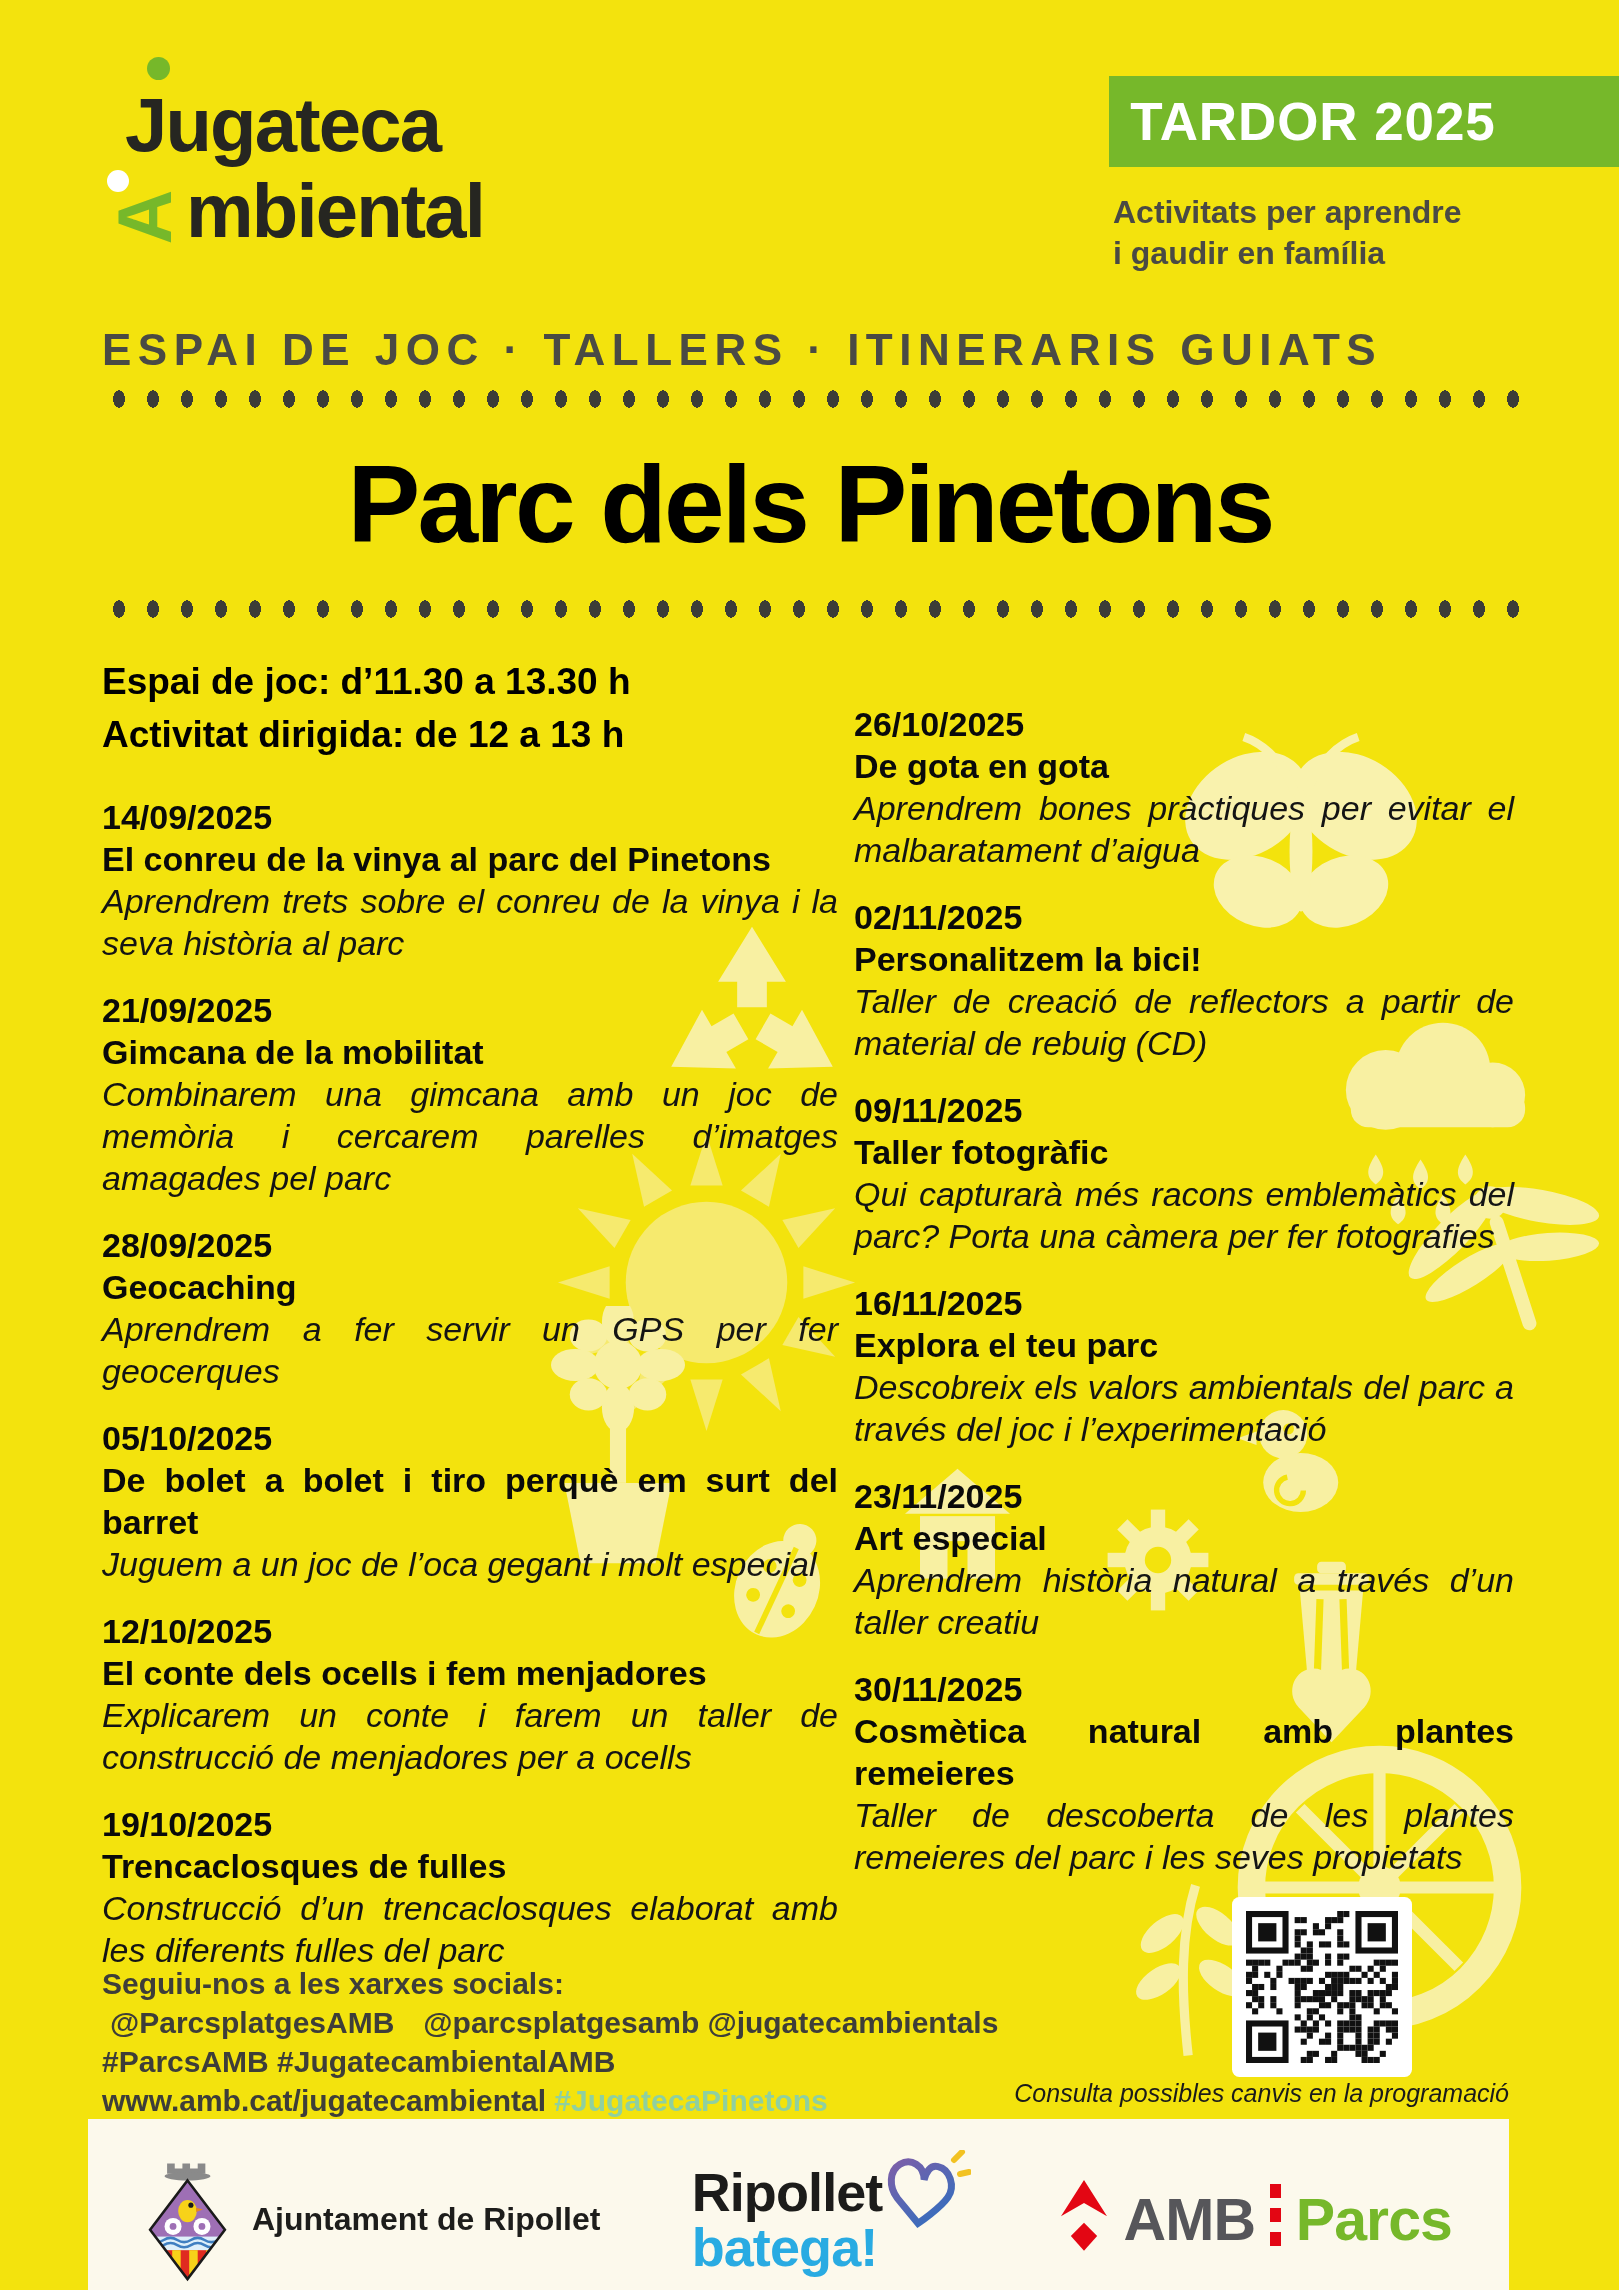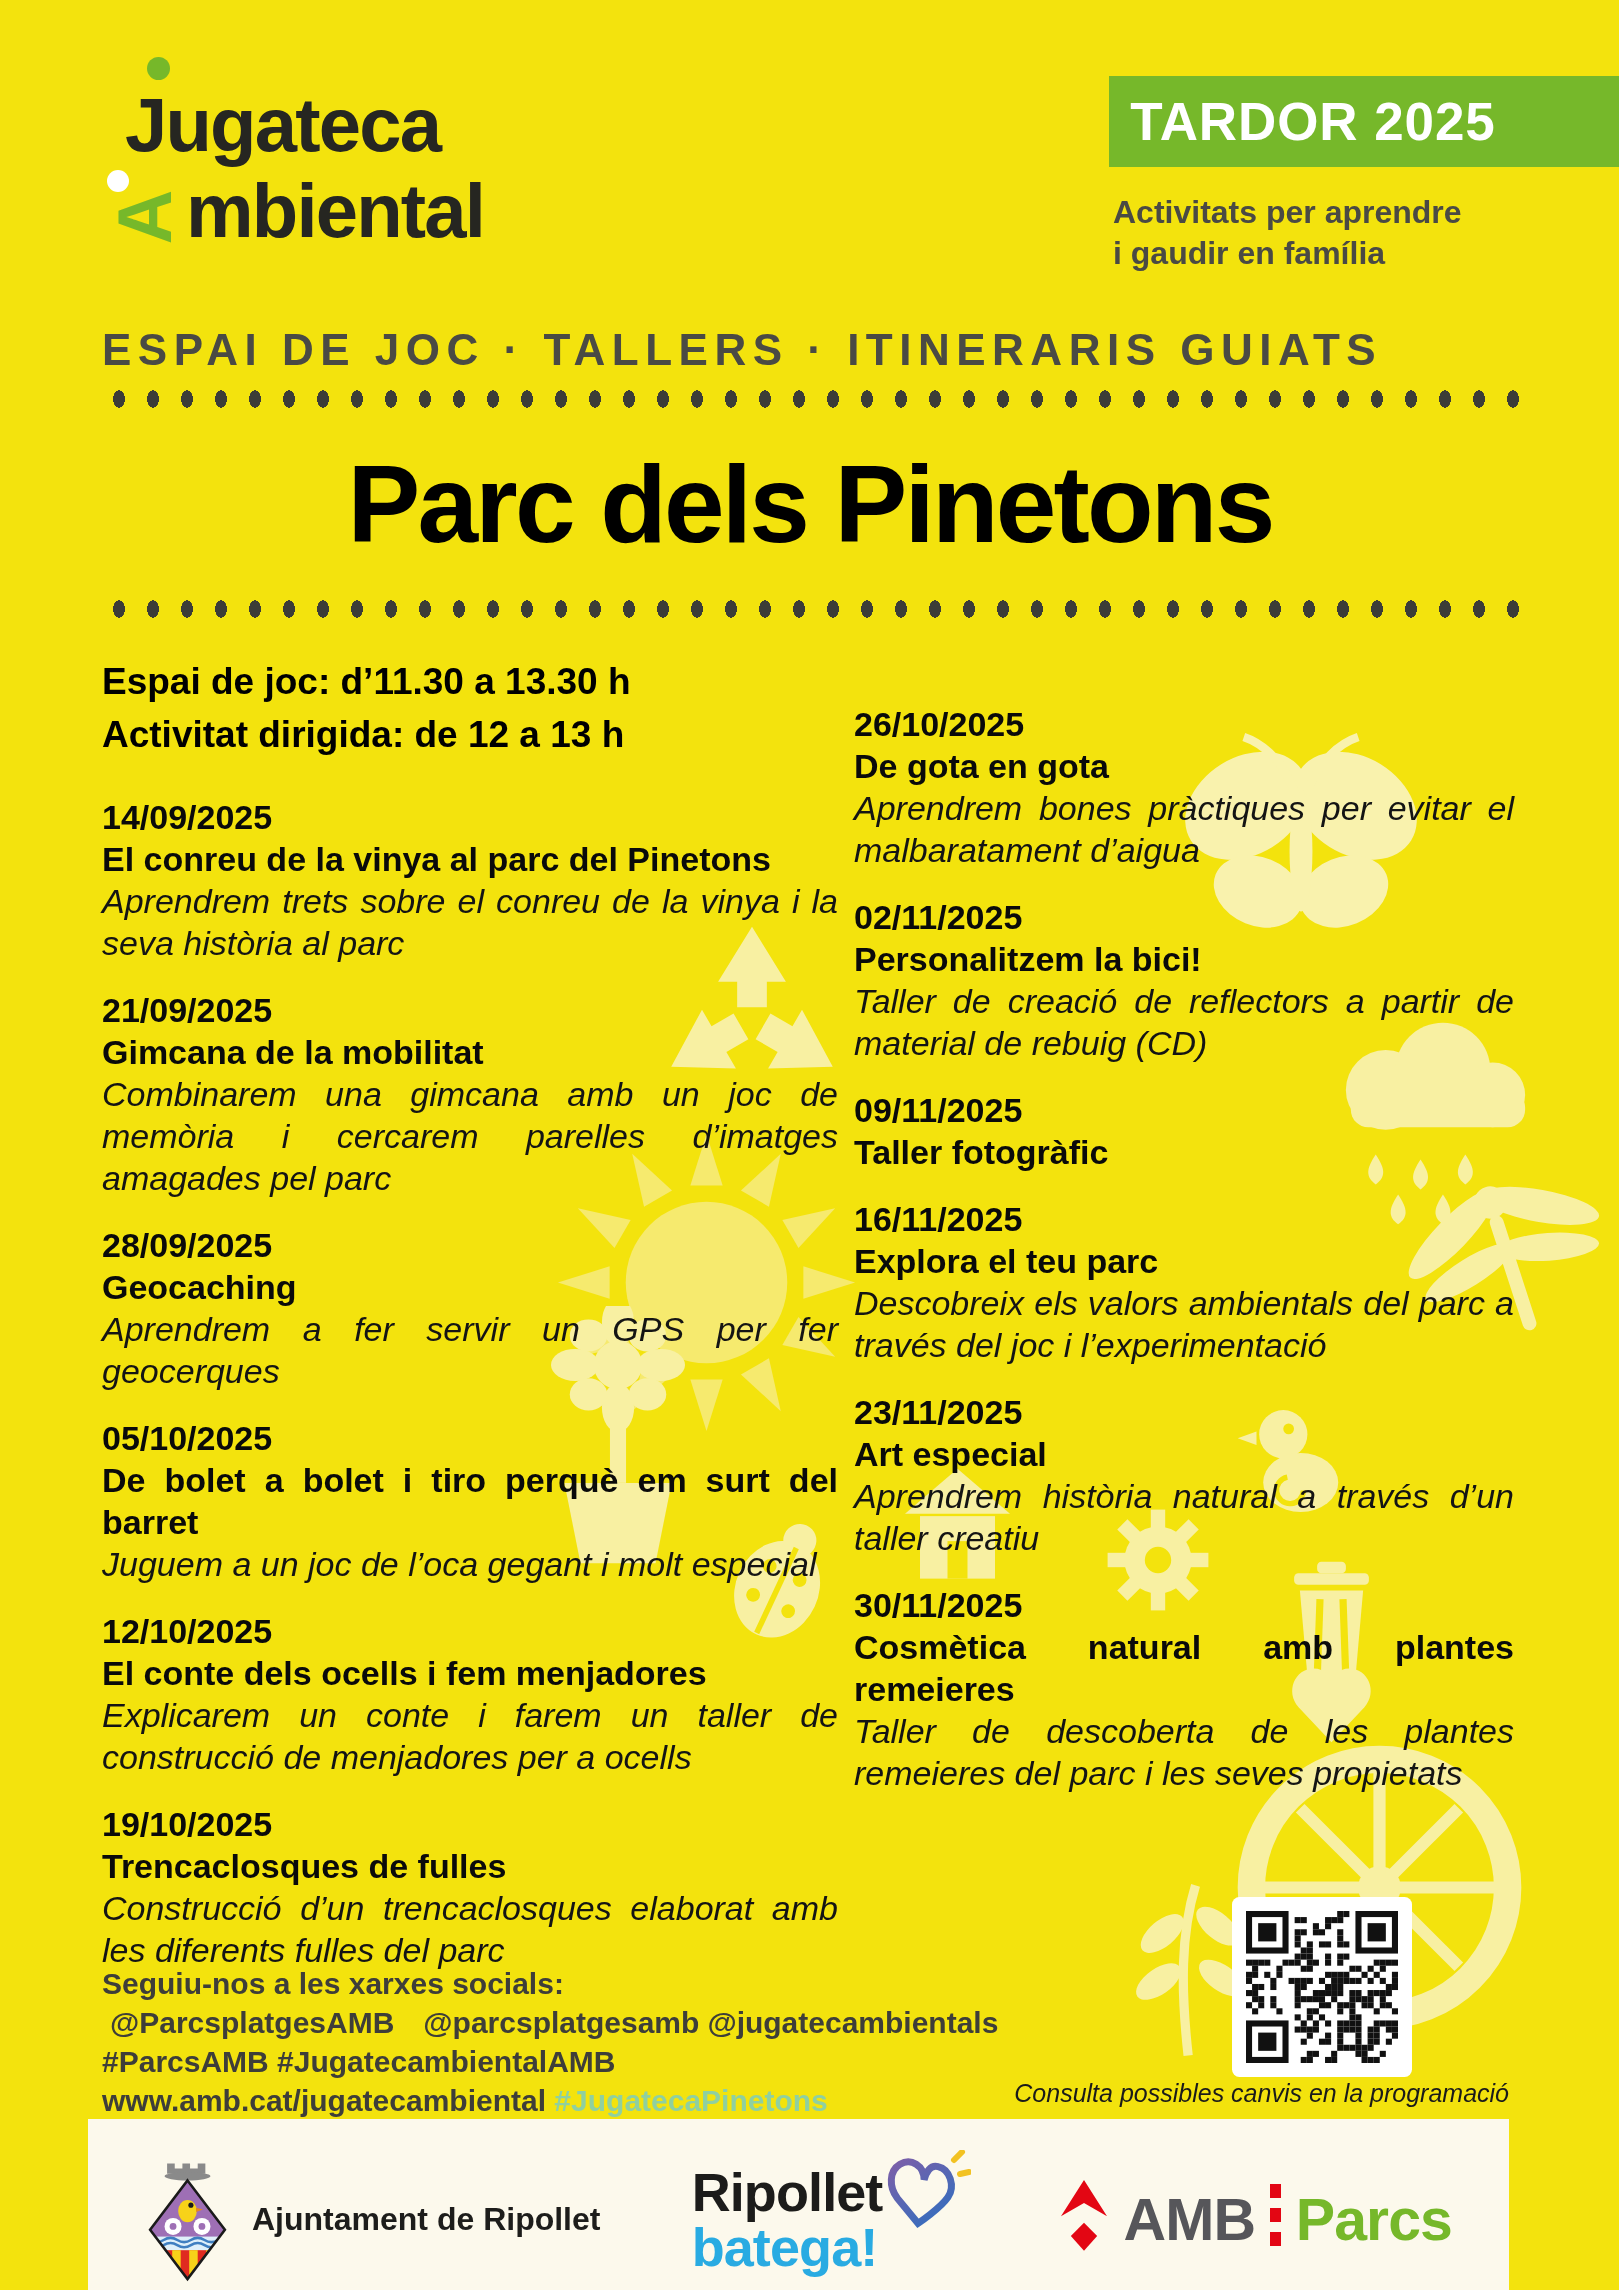--- a/index.html
+++ b/index.html
@@ -341,20 +341,21 @@
       <div class="desc">Aprendrem bones pràctiques per evitar el malbaratament d’aigua</div>
     </div>
     <div class="event">
       <div class="date">02/11/2025</div>
       <div class="etitle">Personalitzem la bici!</div>
       <div class="desc">Taller de creació de reflectors a partir de material de rebuig (CD)</div>
     </div>
     <div class="event">
       <div class="date">09/11/2025</div>
       <div class="etitle">Taller fotogràfic</div>
+      <div class="desc">Qui capturarà més racons emblemàtics del parc? Porta una càmera per fer fotografies</div>
     </div>
     <div class="event">
       <div class="date">16/11/2025</div>
       <div class="etitle">Explora el teu parc</div>
       <div class="desc">Descobreix els valors ambientals del parc a través del joc i l’experimentació</div>
     </div>
     <div class="event">
       <div class="date">23/11/2025</div>
       <div class="etitle">Art especial</div>
       <div class="desc">Aprendrem història natural a través d’un taller creatiu</div>

